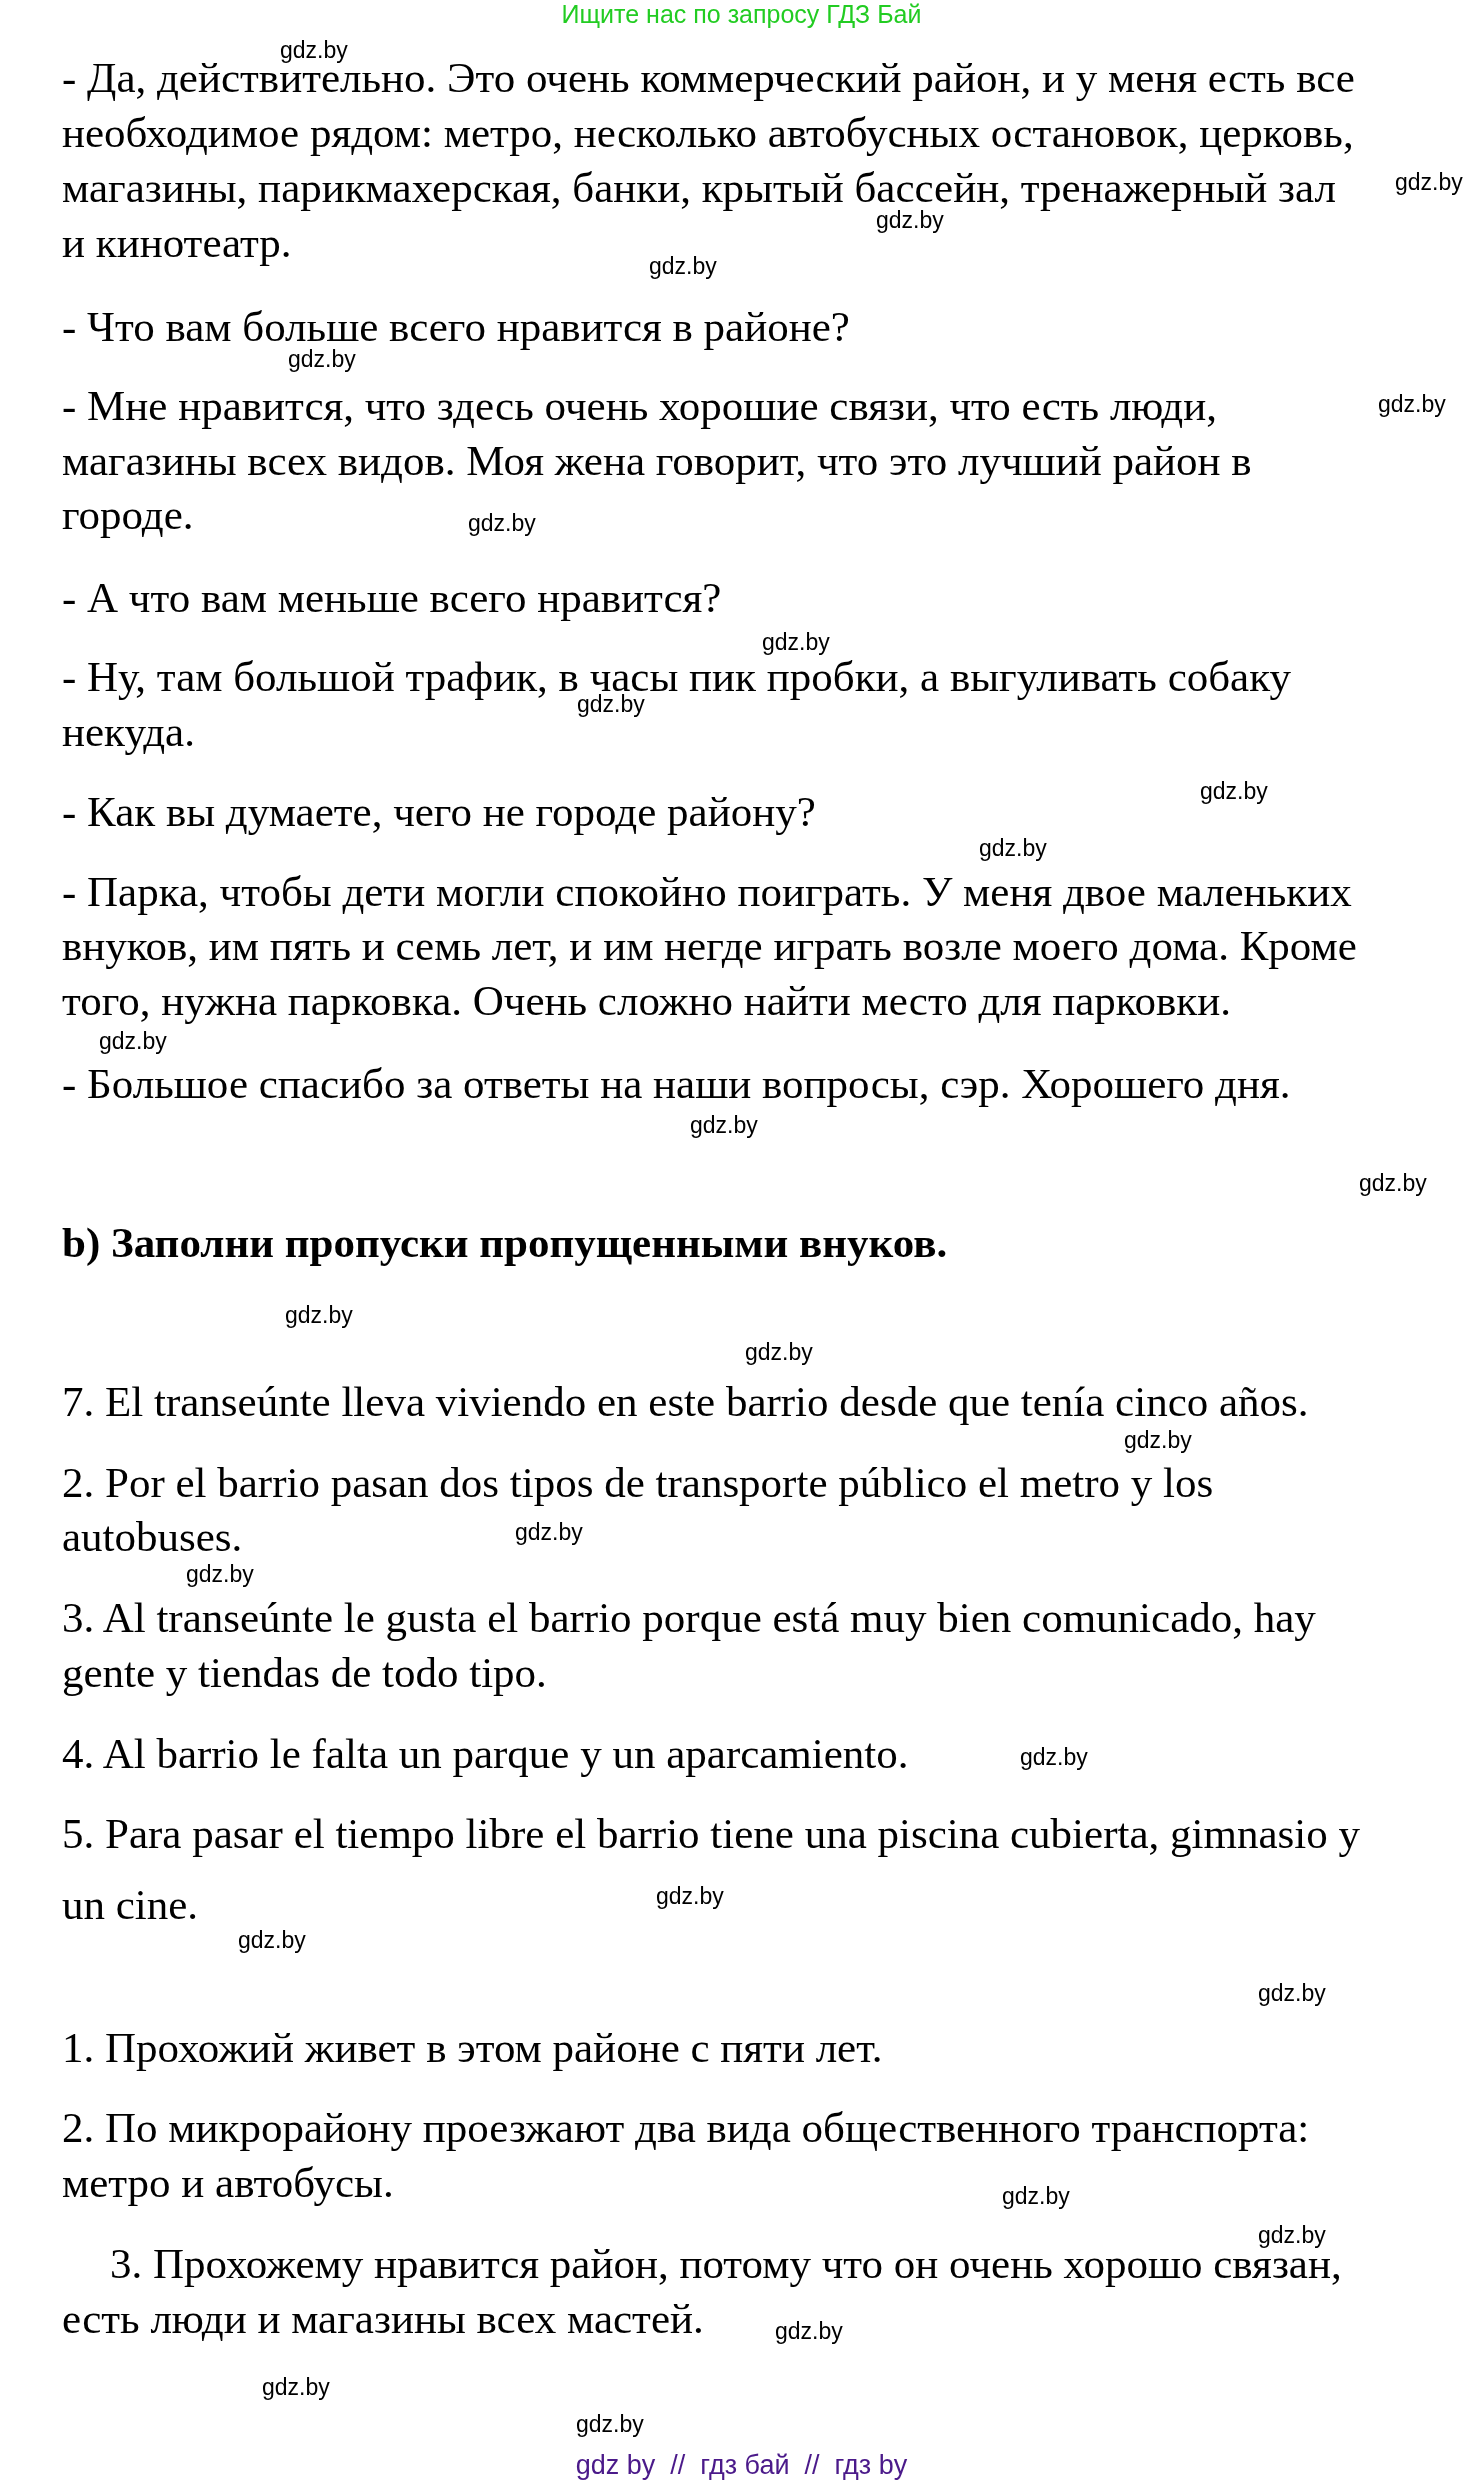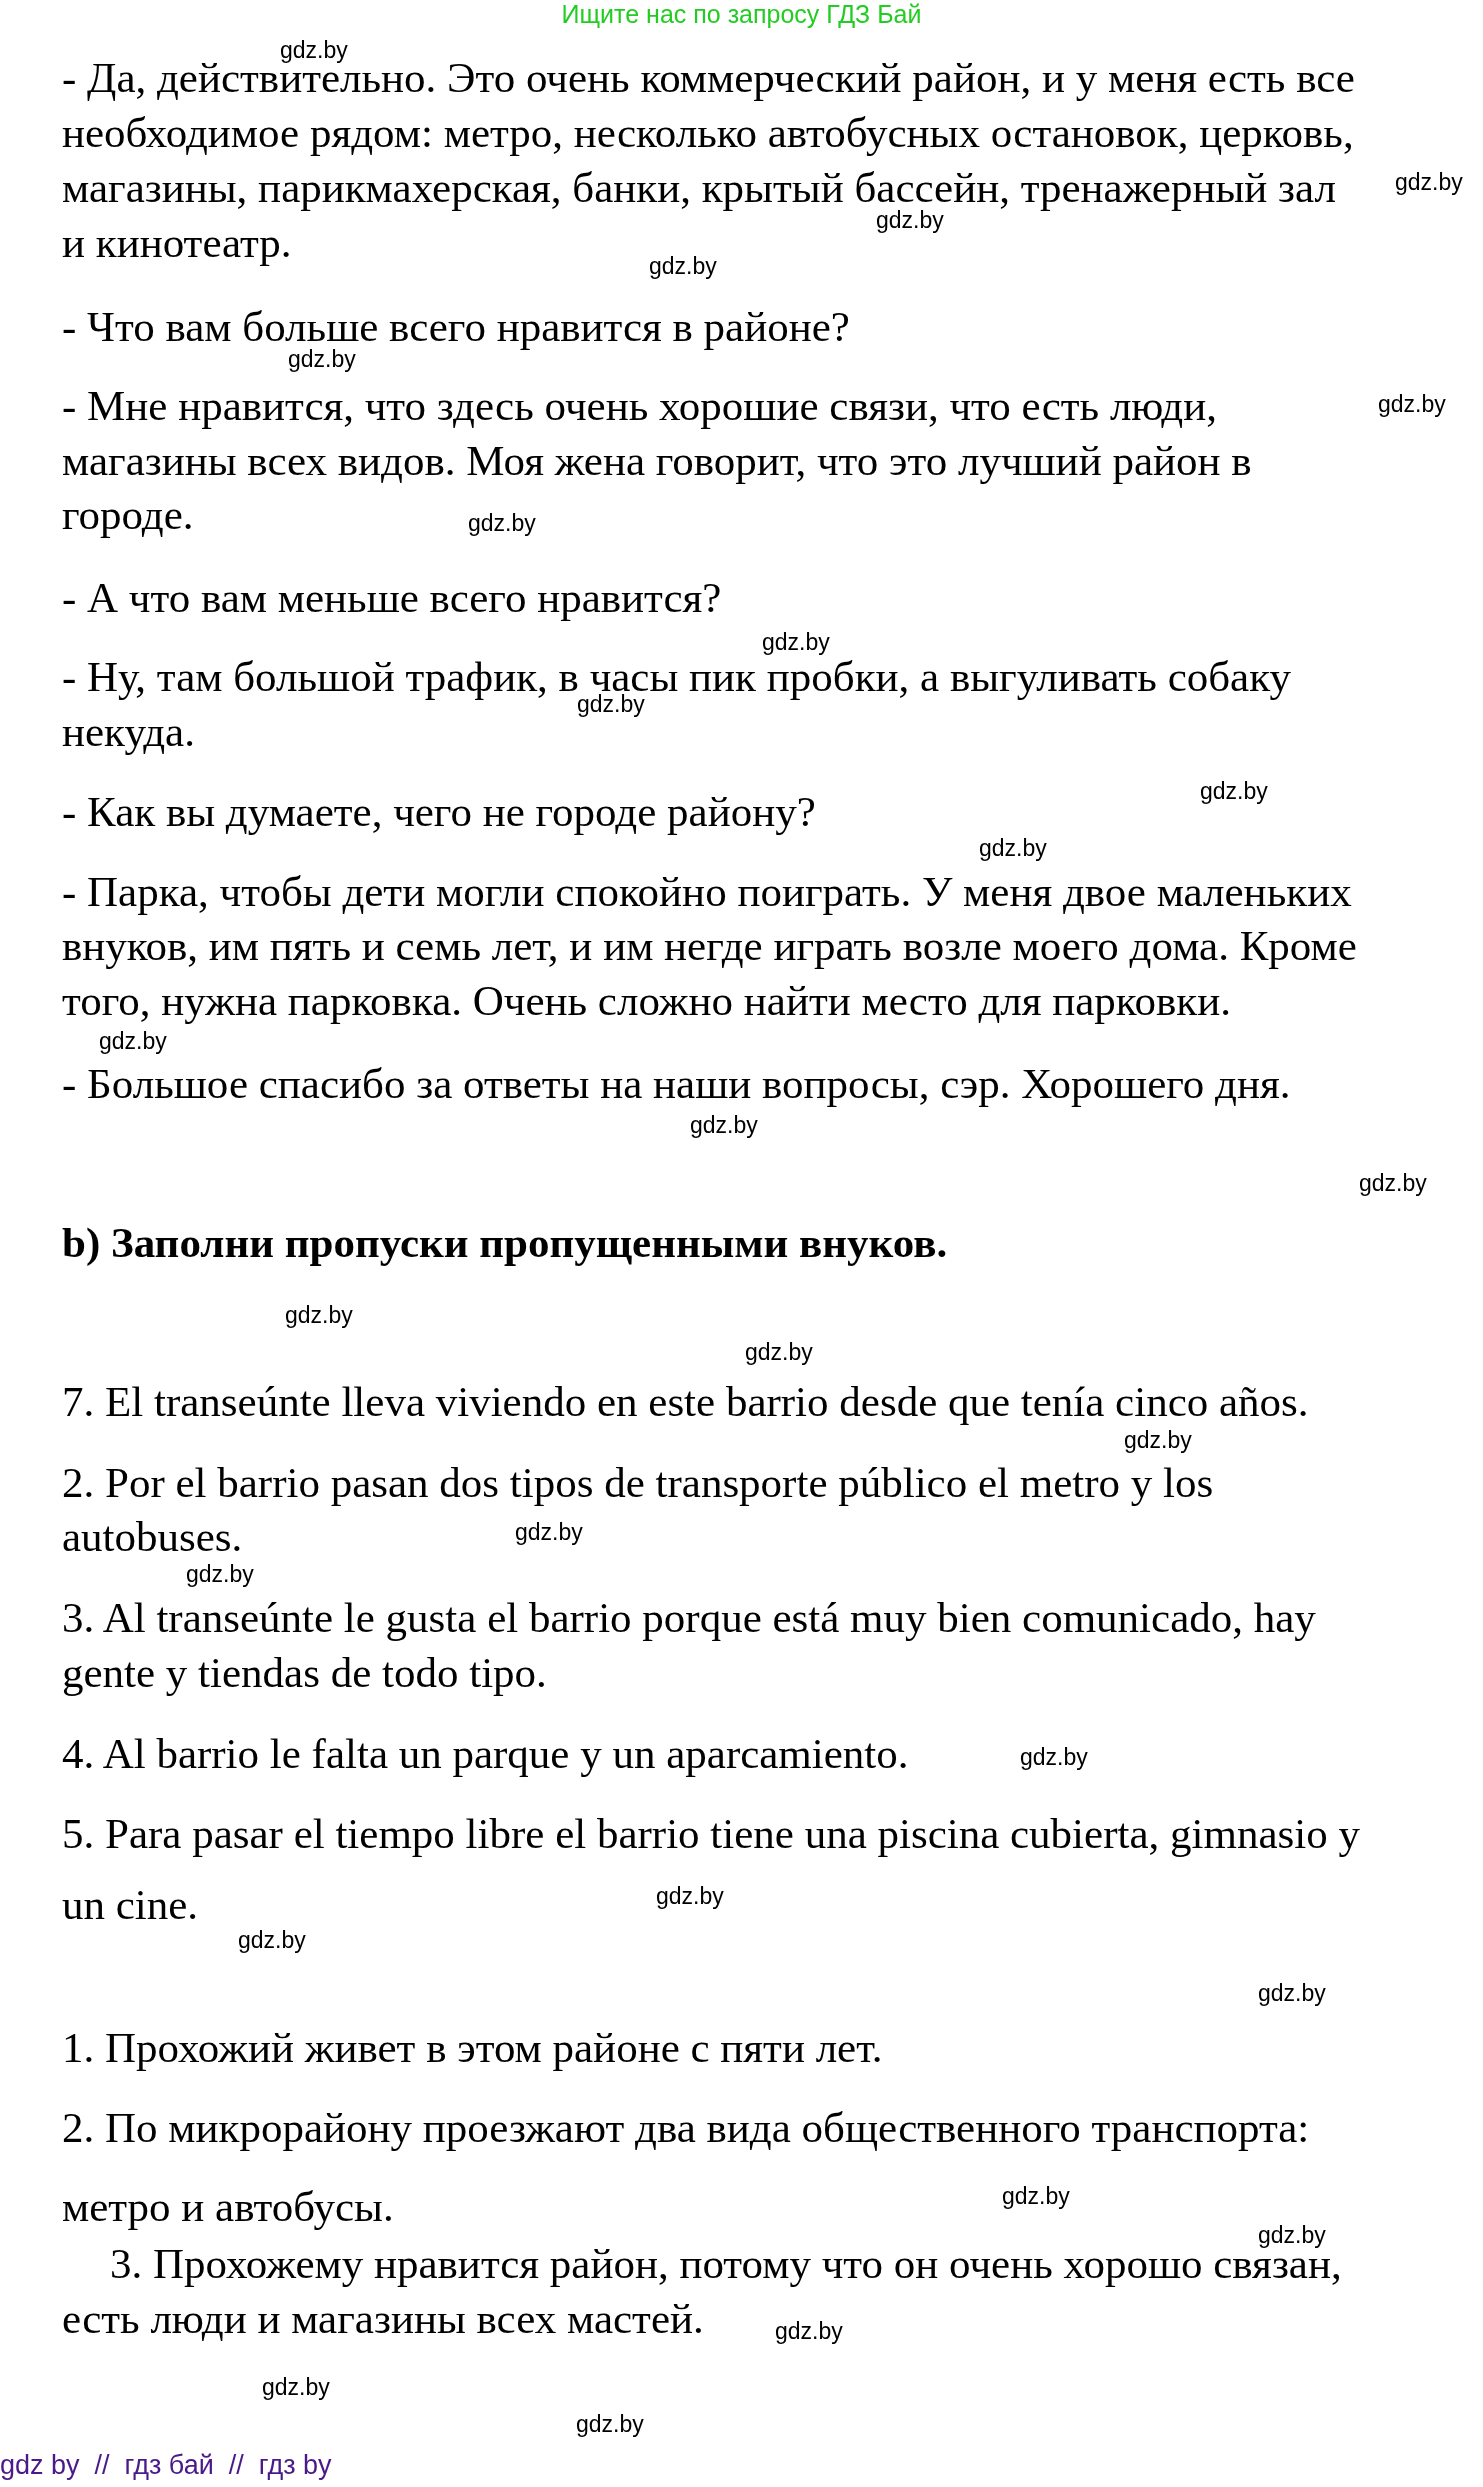--- a/index.html
+++ b/index.html
@@ -13,21 +13,21 @@
     position: absolute; left: 62px;
     font-family: "Liberation Serif", serif; font-size: 43px; line-height: 49px;
     color: #000000; white-space: nowrap;
   }
   .heading { font-weight: bold; }
   .wm {
     position: absolute; font-family: "Liberation Sans", sans-serif;
     font-size: 23px; line-height: 26px; color: #000000; white-space: nowrap;
   }
   .footer {
-    position: absolute; left: 0; width: 1483px; top: 2448px; text-align: left;
+    position: absolute; left: 0; width: 1483px; top: 2448px; text-align: center;
     font-family: "Liberation Sans", sans-serif; font-size: 27px; line-height: 34px;
     color: #4b1a8a; white-space: pre;
   }
 </style>
 </head>
 <body>
 
 <div class="banner">Ищите нас по запросу ГДЗ Бай</div>
 
 <div class="line" style="top:53px;">- Да, действительно. Это очень коммерческий район, и у меня есть все</div>
@@ -53,21 +53,21 @@
 <div class="line" style="top:1458px;">2. Por el barrio pasan dos tipos de transporte público el metro y los</div>
 <div class="line" style="top:1512px;">autobuses.</div>
 <div class="line" style="top:1593px;">3. Al transeúnte le gusta el barrio porque está muy bien comunicado, hay</div>
 <div class="line" style="top:1648px;">gente y tiendas de todo tipo.</div>
 <div class="line" style="top:1729px;">4. Al barrio le falta un parque y un aparcamiento.</div>
 <div class="line" style="top:1809px;">5. Para pasar el tiempo libre el barrio tiene una piscina cubierta, gimnasio y</div>
 <div class="line" style="top:1864px;margin-top:16px;">un cine.</div>
 
 <div class="line" style="top:2023px;">1. Прохожий живет в этом районе с пяти лет.</div>
 <div class="line" style="top:2103px;">2. По микрорайону проезжают два вида общественного транспорта:</div>
-<div class="line" style="top:2158px;margin-top:24px;">метро и автобусы.</div>
+<div class="line" style="top:2158px;">метро и автобусы.</div>
 <div class="line" style="top:2239px;margin-left:48px;">3. Прохожему нравится район, потому что он очень хорошо связан,</div>
 <div class="line" style="top:2294px;">есть люди и магазины всех мастей.</div>
 
 <div class="wm" style="left:280px;top:37px;">gdz.by</div>
 <div class="wm" style="left:1395px;top:169px;">gdz.by</div>
 <div class="wm" style="left:876px;top:207px;">gdz.by</div>
 <div class="wm" style="left:649px;top:253px;">gdz.by</div>
 <div class="wm" style="left:288px;top:346px;">gdz.by</div>
 <div class="wm" style="left:1378px;top:391px;">gdz.by</div>
 <div class="wm" style="left:468px;top:510px;">gdz.by</div>

